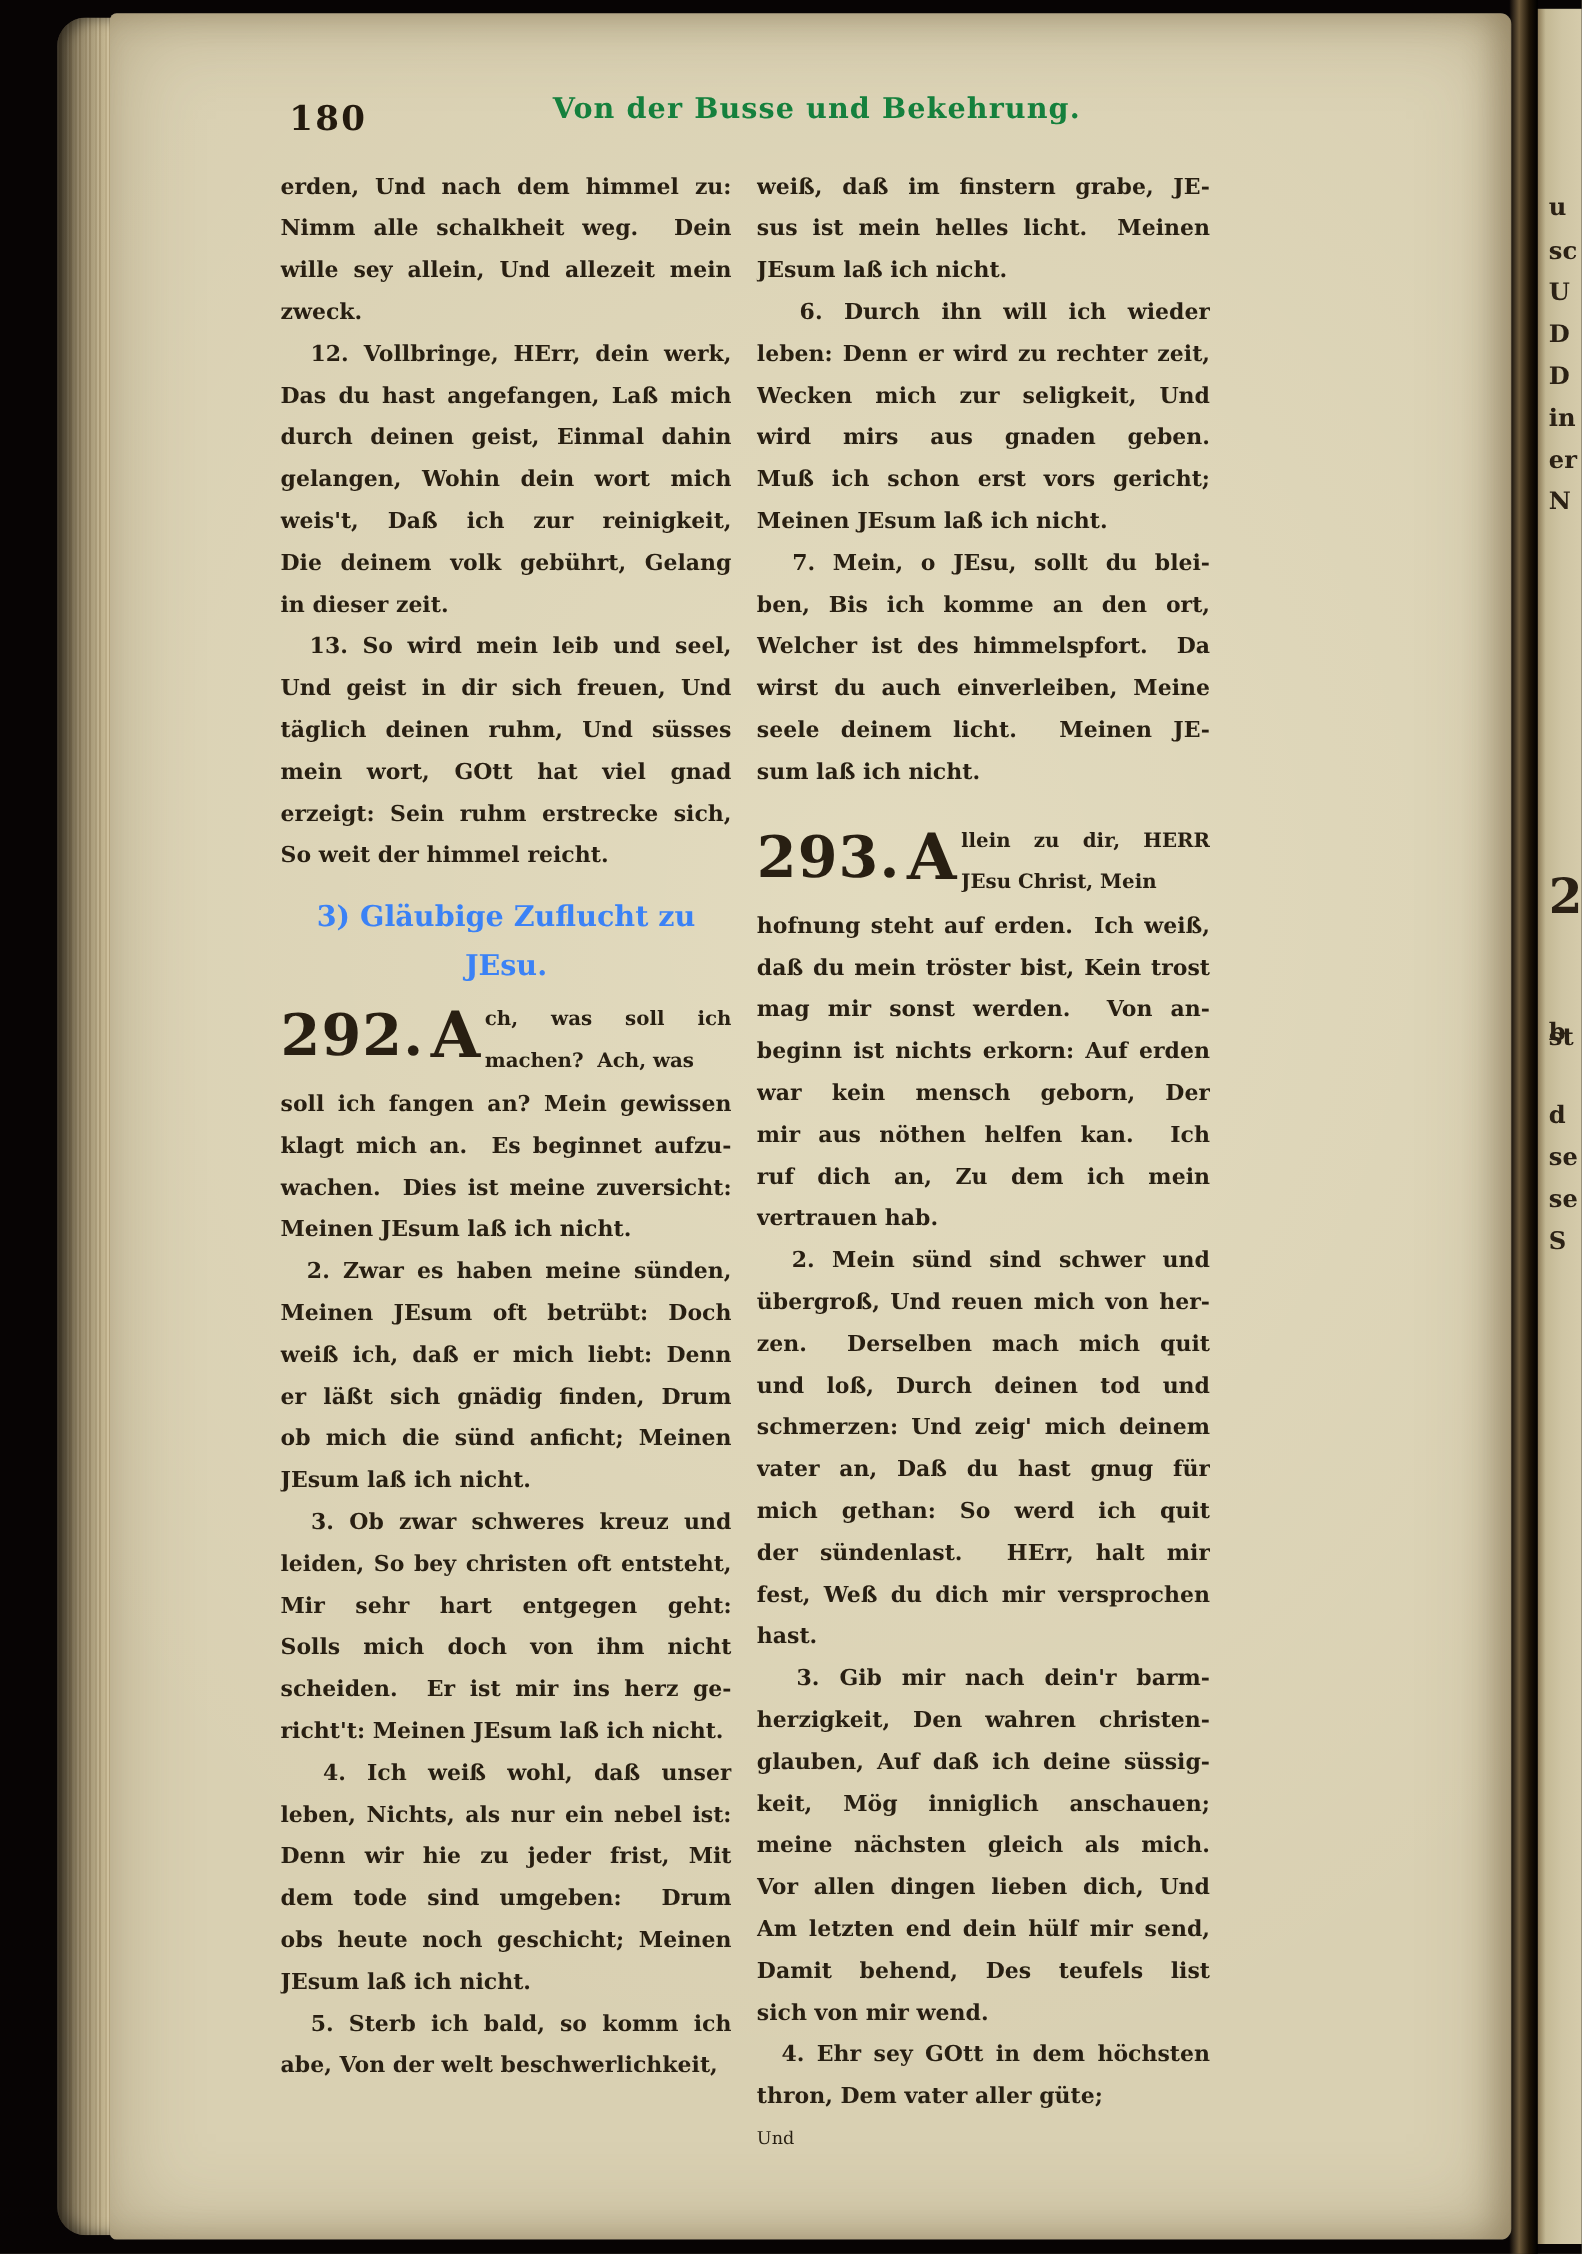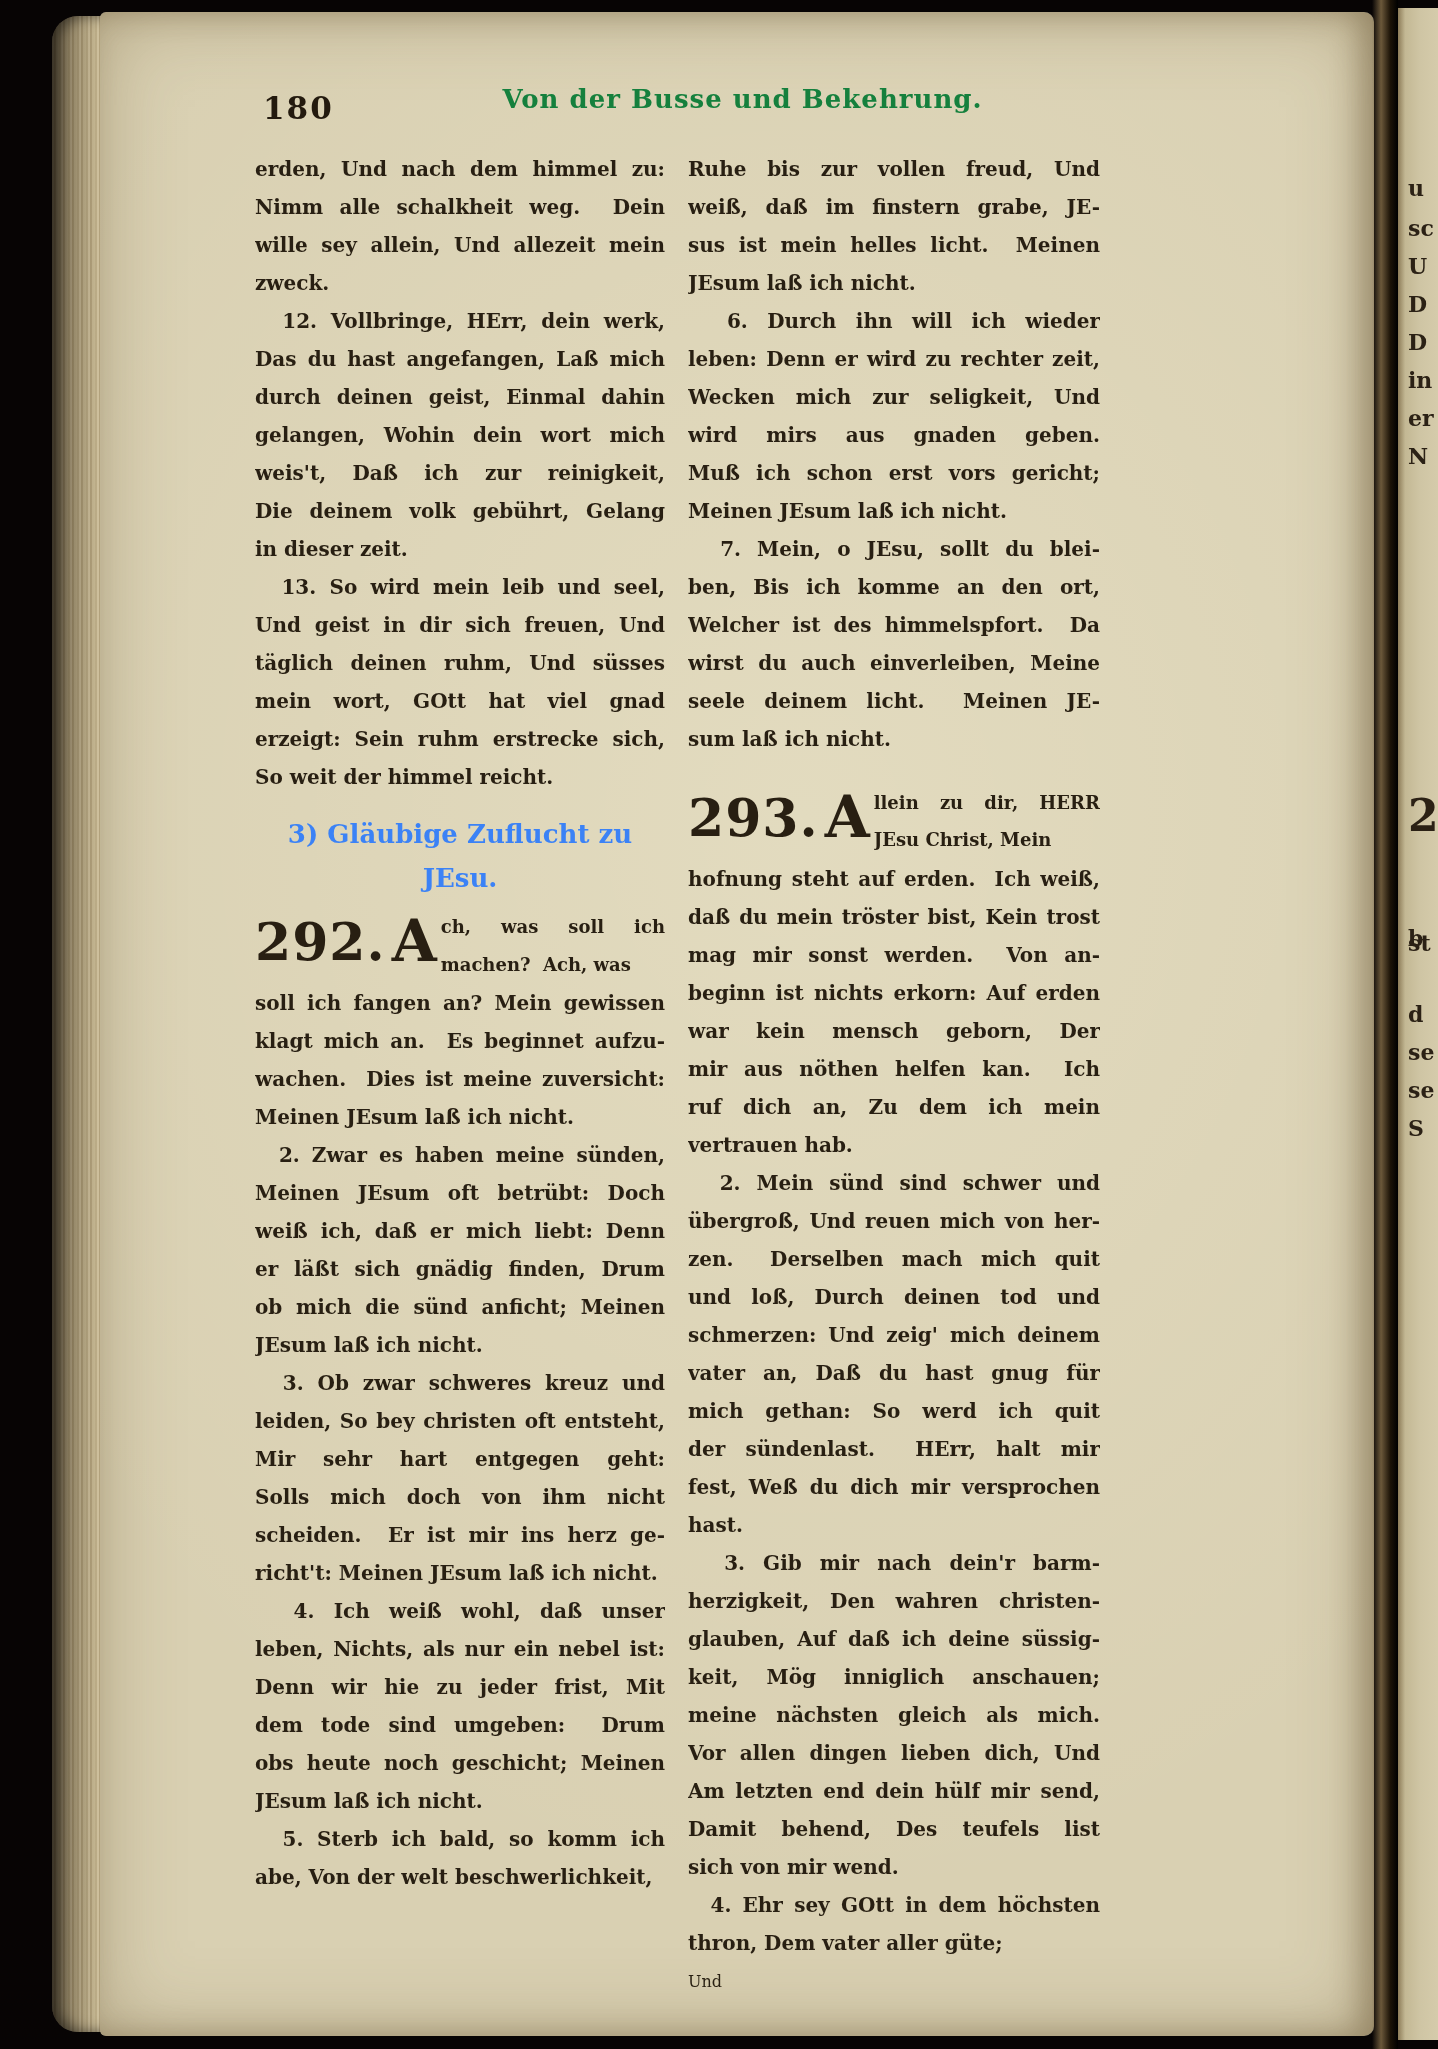--- a/index.html
+++ b/index.html
@@ -139,21 +139,20 @@
         <div class="tl">dem tode sind umgeben:  Drum</div>
         <div class="tl">obs heute noch geschicht; Meinen</div>
         <div class="tl last">JEsum laß ich nicht.</div>
         <div class="tl">  5. Sterb ich bald, so komm ich</div>
         <div class="tl last">abe, Von der welt beschwerlichkeit,</div>
       </div>
   </div>
 
   <div class="col col-right">
     <div>
-        <div class="tl">Ruhe bis zur vollen freud, Und</div>
         <div class="tl">weiß, daß im finstern grabe, JE-</div>
         <div class="tl">sus ist mein helles licht.  Meinen</div>
         <div class="tl last">JEsum laß ich nicht.</div>
         <div class="tl">  6. Durch ihn will ich wieder</div>
         <div class="tl">leben: Denn er wird zu rechter zeit,</div>
         <div class="tl">Wecken mich zur seligkeit, Und</div>
         <div class="tl">wird mirs aus gnaden geben.</div>
         <div class="tl">Muß ich schon erst vors gericht;</div>
         <div class="tl last">Meinen JEsum laß ich nicht.</div>
         <div class="tl">  7. Mein, o JEsu, sollt du blei-</div>

